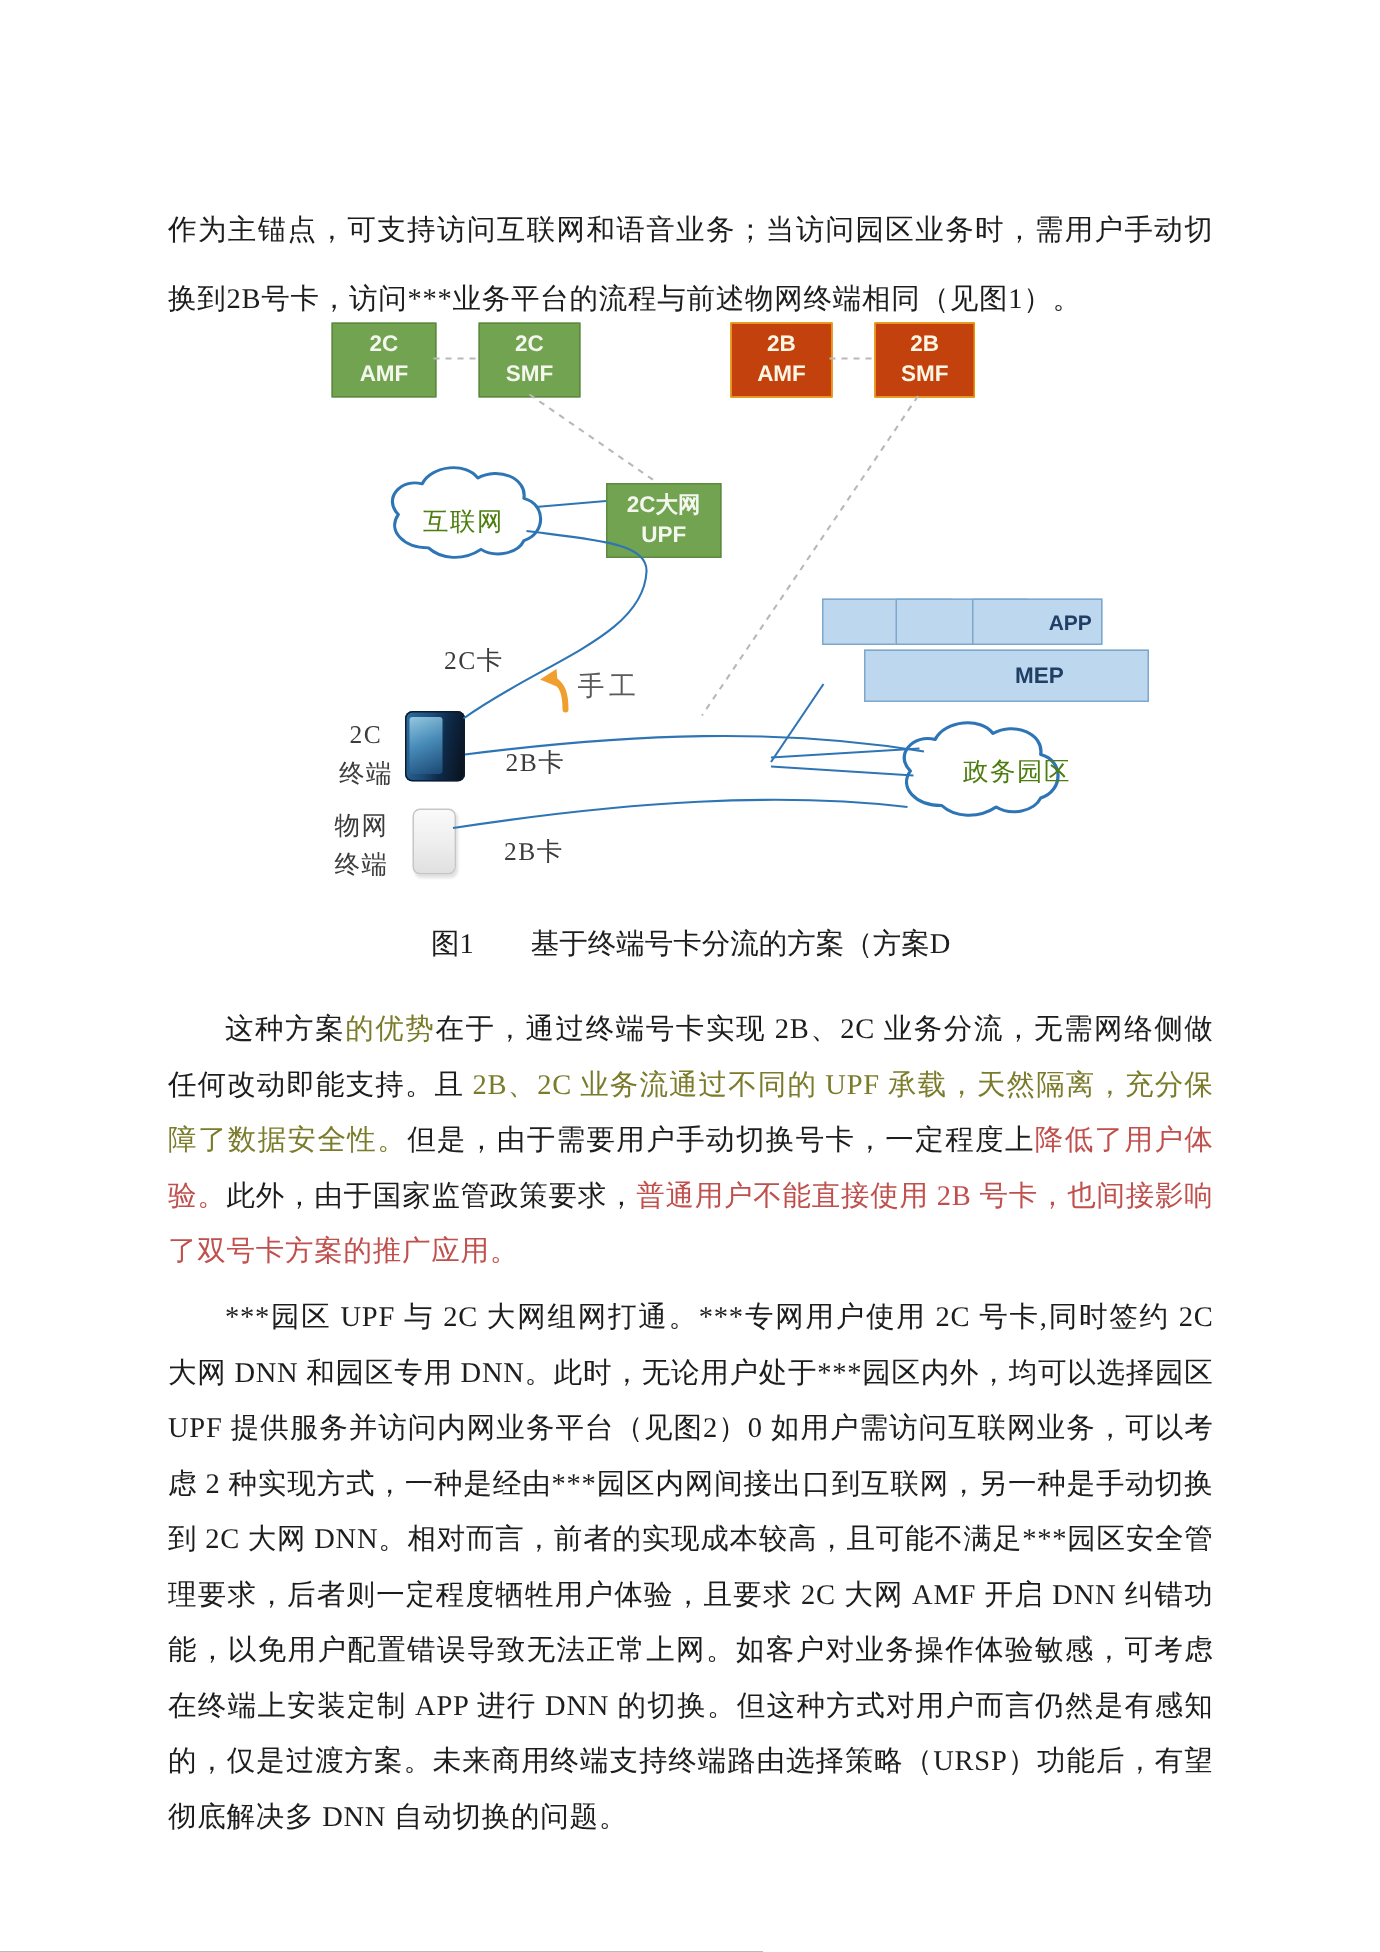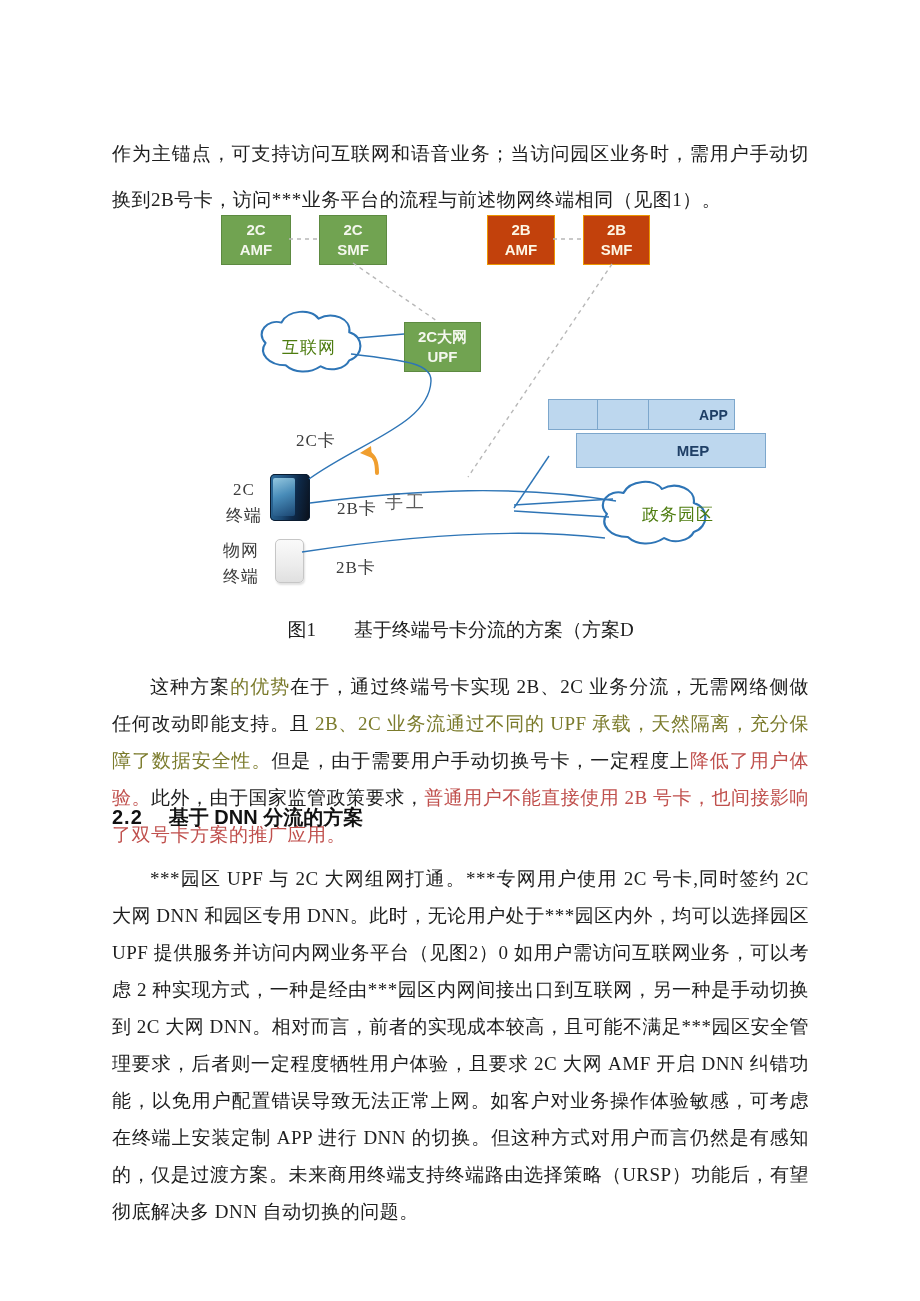--- a/index.html
+++ b/index.html
@@ -121,21 +121,21 @@
       </div>
     <div class="iot"></div>
 
     <div class="side-label" style="left:221px;top:477px;width:46px;">2C
 终端</div>
     <div class="side-label" style="left:218px;top:538px;width:46px;">物网
 终端</div>
     <div class="card-label" style="left:296px;top:429px;">2C卡</div>
     <div class="card-label" style="left:337px;top:497px;">2B卡</div>
     <div class="card-label" style="left:336px;top:556px;">2B卡</div>
-    <div class="manual-label" style="left:385px;top:445px;margin-top:45px;">手工</div>
+    <div class="manual-label" style="left:385px;top:445px;">手工</div>
 
     <svg class="diag-svg lines-layer" width="920" height="620" viewBox="0 0 920 620">
 
       <g stroke="#b8b8b8" stroke-width="1.4" fill="none" stroke-dasharray="4 4">
         <path d="M289,239 L319,239"></path>
         <path d="M553,239 L583,239"></path>
         <path d="M353,263 L437,321"></path>
         <path d="M612,264 L468,477"></path>
       </g>
 
@@ -155,19 +155,16 @@
       </g>
     </svg>
   </div>
 
   <div class="caption">
     <span class="cap-label">图1</span><span>基于终端号卡分流的方案（方案D</span>
   </div>
 
   <p class="para indent" style="top:649px;"><span style="color: rgb(29, 29, 29);">这种方案</span><span style="color: rgb(123, 123, 44);">的优势</span><span style="color: rgb(29, 29, 29);">在于，通过终端号卡实现 2B、2C 业务分流，无需网络侧做任何改动即能支持。且 </span><span style="color: rgb(123, 123, 44);">2B、2C 业务流通过不同的 UPF 承载，天然隔离，充分保障了数据安全性。</span><span style="color: rgb(29, 29, 29);">但是，由于需要用户手动切换号卡，一定程度上</span><span style="color: rgb(192, 80, 77);">降低了用户体验。</span><span style="color: rgb(29, 29, 29);">此外，由于国家监管政策要求，</span><span style="color: rgb(192, 80, 77);">普通用户不能直接使用 2B 号卡，也间接影响了双号卡方案的推广应用。</span></p>
 
-  <div class="heading">
-    <span class="h-num">2.2</span><span>基于 DNN 分流的方案</span>
-  </div>
 
   <p class="para indent" style="top:841px;">***园区 UPF 与 2C 大网组网打通。***专网用户使用 2C 号卡,同时签约 2C 大网 DNN 和园区专用 DNN。此时，无论用户处于***园区内外，均可以选择园区 UPF 提供服务并访问内网业务平台（见图2）0 如用户需访问互联网业务，可以考虑 2 种实现方式，一种是经由***园区内网间接出口到互联网，另一种是手动切换到 2C 大网 DNN。相对而言，前者的实现成本较高，且可能不满足***园区安全管理要求，后者则一定程度牺牲用户体验，且要求 2C 大网 AMF 开启 DNN 纠错功能，以免用户配置错误导致无法正常上网。如客户对业务操作体验敏感，可考虑在终端上安装定制 APP 进行 DNN 的切换。但这种方式对用户而言仍然是有感知的，仅是过渡方案。未来商用终端支持终端路由选择策略（URSP）功能后，有望彻底解决多 DNN 自动切换的问题。</p>
 
 </div>
 
 </body></html>

